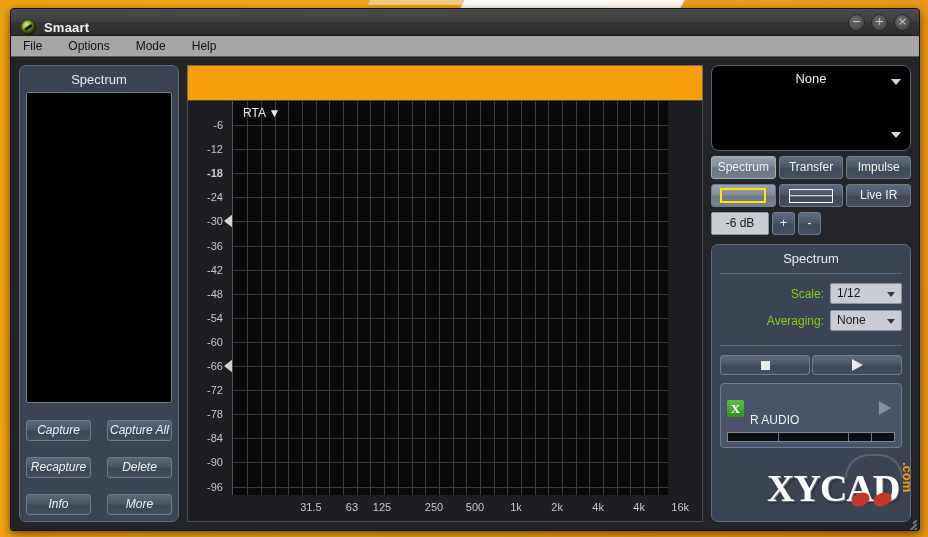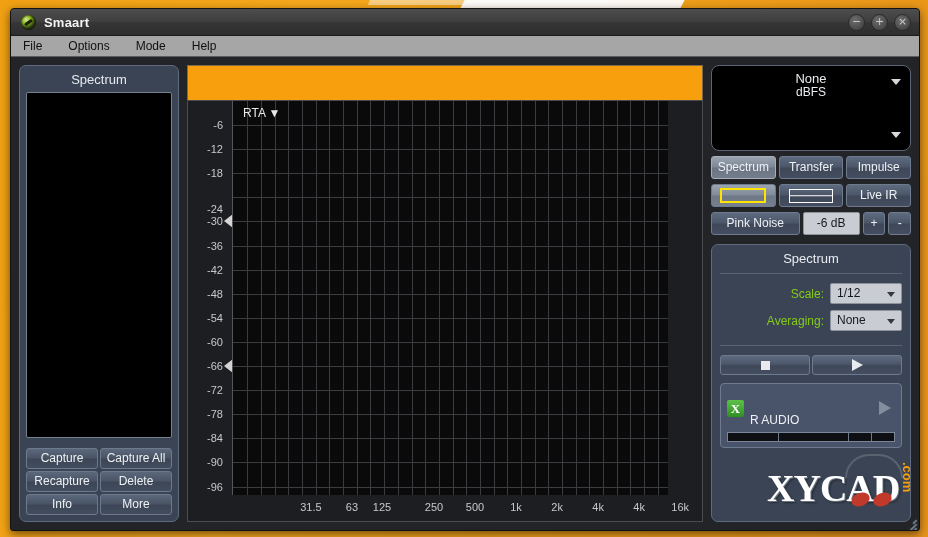--- a/index.html
+++ b/index.html
@@ -43,21 +43,21 @@
     overflow: hidden;
     display: flex;
     flex-direction: column;
   }
 
   
   #titlebar {
     height: 26px;
     background: linear-gradient(180deg,#4d4d4d 0%, #3f3f3f 48%, #363636 52%, #2e2e2e 100%);
     border-bottom: 1px solid #1b1b1b;
-    display: flex; align-items: center;
+    display: flex; align-items: flex-end;
     padding: 0 6px;
     position: relative;
     flex: none;
   }
   #app-logo {
     width: 15px; height: 15px; border-radius: 50%;
     background: radial-gradient(circle at 35% 30%, #d8e8a0 0%, #8fc020 28%, #2b3b10 60%, #111 100%);
     margin: 0 8px 0 4px;
     position: relative;
     box-shadow: inset 0 0 2px #000;
@@ -126,22 +126,23 @@
   #capture-list {
     flex: 1;
     background: #000;
     border: 1px solid #76818f;
     border-radius: 2px;
     margin: 0 2px;
   }
   #capture-buttons {
     display: grid;
     grid-template-columns: 1fr 1fr;
-    gap: 2px;
-    padding: 10px 2px 2px;
+    gap: 16px;
+    padding: 17px 2px 2px;
+    font-style: italic;
   }
   .cap-btn {
     background: linear-gradient(180deg,#5b687c 0%, #4a5566 45%, #3c4657 55%, #424d5e 100%);
     border: 1px solid #6d7a8c;
     border-radius: 3px;
     color: #eef1f5;
     font-size: 12px;
     text-align: center;
     padding: 2px 0 3px;
     cursor: pointer;
@@ -499,22 +500,22 @@
       </div>
     </div>
 
     <div id="chart-panel">
       <div id="orange-bar"></div>
       <div id="plot-wrap">
         <div id="plot-main">
           <div id="y-axis">
               <div class="y-tick" style="top: 24.0979px;">-6</div>
               <div class="y-tick" style="top: 48.1957px;">-12</div>
-              <div class="y-tick" style="top: 72.2936px;">-18</div>
-              <div class="y-tick" style="top: 96.3914px; margin-top: 12px;">-24</div>
+              <div class="y-tick" style="top: 72.2936px; font-weight: bold;">-18</div>
+              <div class="y-tick" style="top: 96.3914px;">-24</div>
               <div class="y-tick" style="top: 120.489px;">-30</div>
               <div class="y-tick" style="top: 144.587px;">-36</div>
               <div class="y-tick" style="top: 168.685px;">-42</div>
               <div class="y-tick" style="top: 192.783px;">-48</div>
               <div class="y-tick" style="top: 216.881px;">-54</div>
               <div class="y-tick" style="top: 240.979px;">-60</div>
               <div class="y-tick" style="top: 265.076px;">-66</div>
               <div class="y-tick" style="top: 289.174px;">-72</div>
               <div class="y-tick" style="top: 313.272px;">-78</div>
               <div class="y-tick" style="top: 337.37px;">-84</div>
@@ -586,21 +587,20 @@
             <div class="x-tick" style="left: 451.184px;">4k</div>
             <div class="x-tick" style="left: 492.222px;">16k</div>
           </div>
       </div>
     </div>
 
     <div id="right-panel">
 
       <div id="level-meter">
         <div id="level-source">None</div>
-        <div id="level-unit">dBFS</div>
         <div class="meter-arrow" id="meter-arrow-top"></div>
         <div class="meter-arrow" id="meter-arrow-bottom"></div>
       </div>
 
       <div class="btn-row">
         <div class="seg-btn active">Spectrum</div>
         <div class="seg-btn">Transfer</div>
         <div class="seg-btn">Impulse</div>
       </div>
 
@@ -608,21 +608,20 @@
         <div class="pane-btn active">
           <div class="pane-single"></div>
         </div>
         <div class="pane-btn">
           <div class="pane-split"></div>
         </div>
         <div class="seg-btn">Live IR</div>
       </div>
 
       <div id="noise-row">
-        <div id="pink-noise-btn">Pink Noise</div>
         <div id="noise-level">-6 dB</div>
         <div class="plusminus">+</div>
         <div class="plusminus">-</div>
       </div>
 
       <div id="spectrum-box">
         <div id="spectrum-box-title">Spectrum</div>
         <div class="hr"></div>
 
         <div class="field-row">

